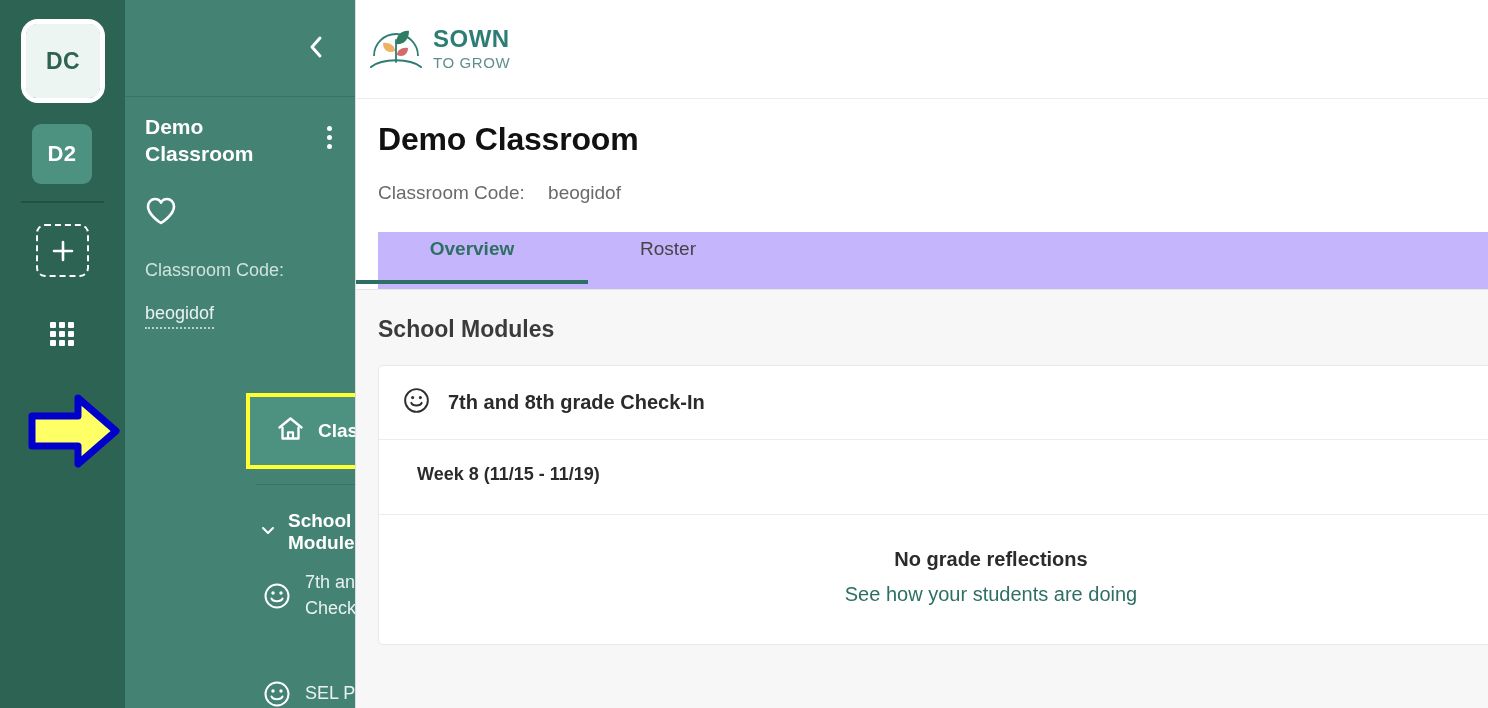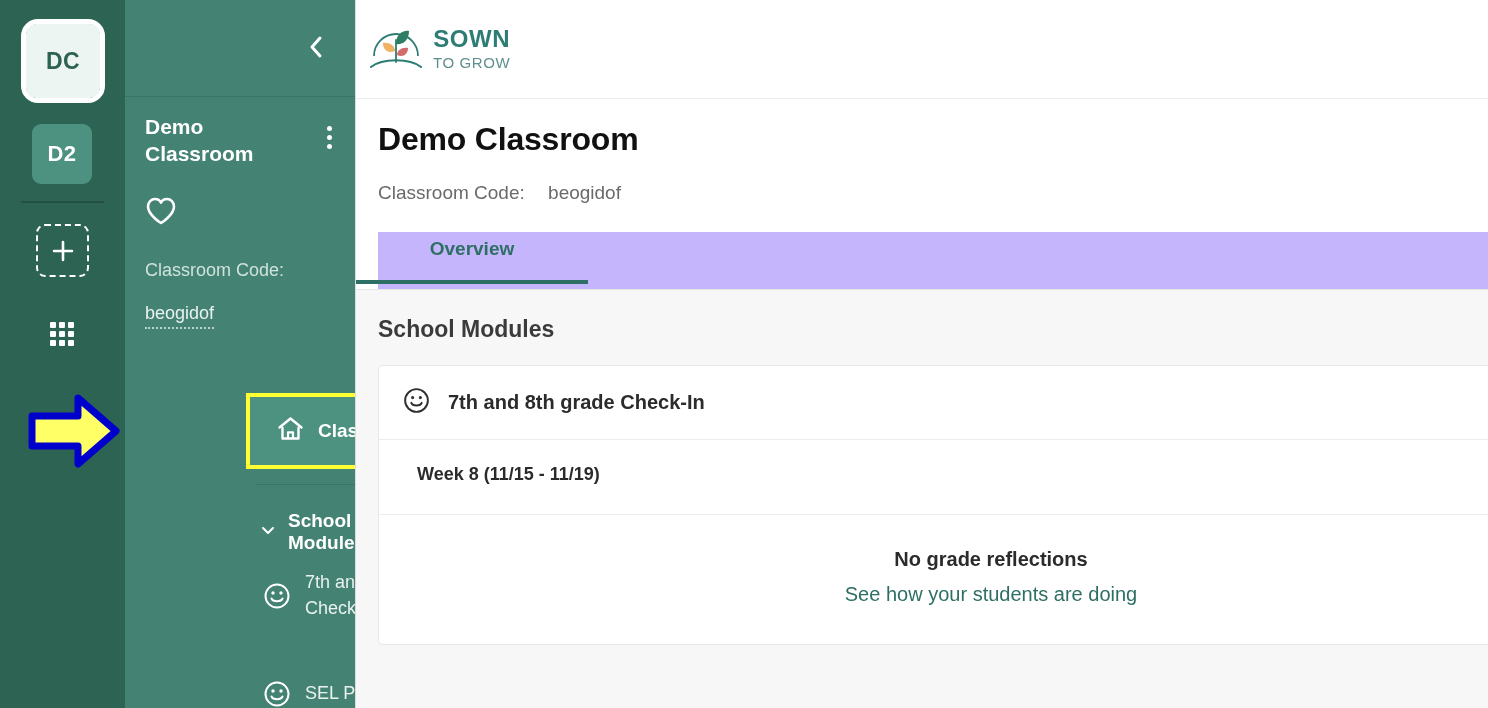--- a/index.html
+++ b/index.html
@@ -243,21 +243,20 @@
     height: 98px;
     background: #ffffff;
     border-bottom: 1px solid #ececec;
   }
   .logo {
     position: absolute;
     left: 12px; top: 22px;
     display: flex;
     align-items: center;
     gap: 9px;
-    text-align: center;
   }
   .logo-mark { width: 56px; height: 52px; display:block; }
   .logo-text { display: flex; flex-direction: column; line-height: 1; }
   .logo-text .l1 {
     color: #2e7d74;
     font-size: 24px;
     font-weight: bold;
     letter-spacing: .5px;
   }
   .logo-text .l2 {
@@ -537,20 +536,21 @@
     <div class="header-block">
       <h1 class="page-title">Demo Classroom</h1>
       <div class="code-line">
         <span>Classroom Code:</span>
         <span class="code-val">beogidof</span>
       </div>
 
       <div class="tabs">
         <div class="tabs-baseline"></div>
         <div class="tab tab-overview">Overview</div>
+        <div class="tab tab-roster">Roster</div>
       </div>
     </div>
 
     <div class="content">
       <div class="section-title">School Modules</div>
 
       <div class="card">
         <div class="card-head">
           <span>
             <svg width="27" height="27" viewBox="0 0 28 28">

